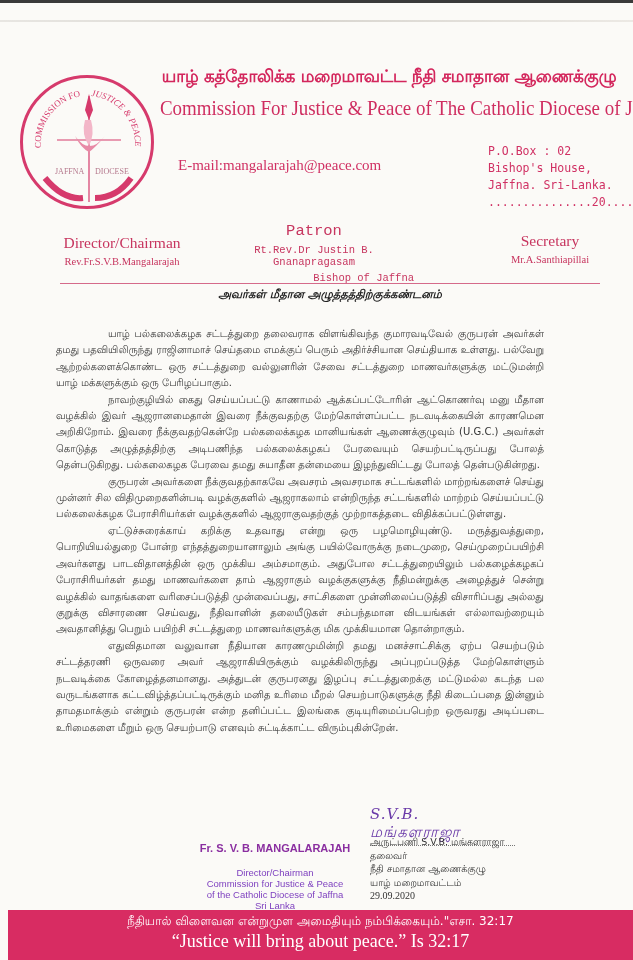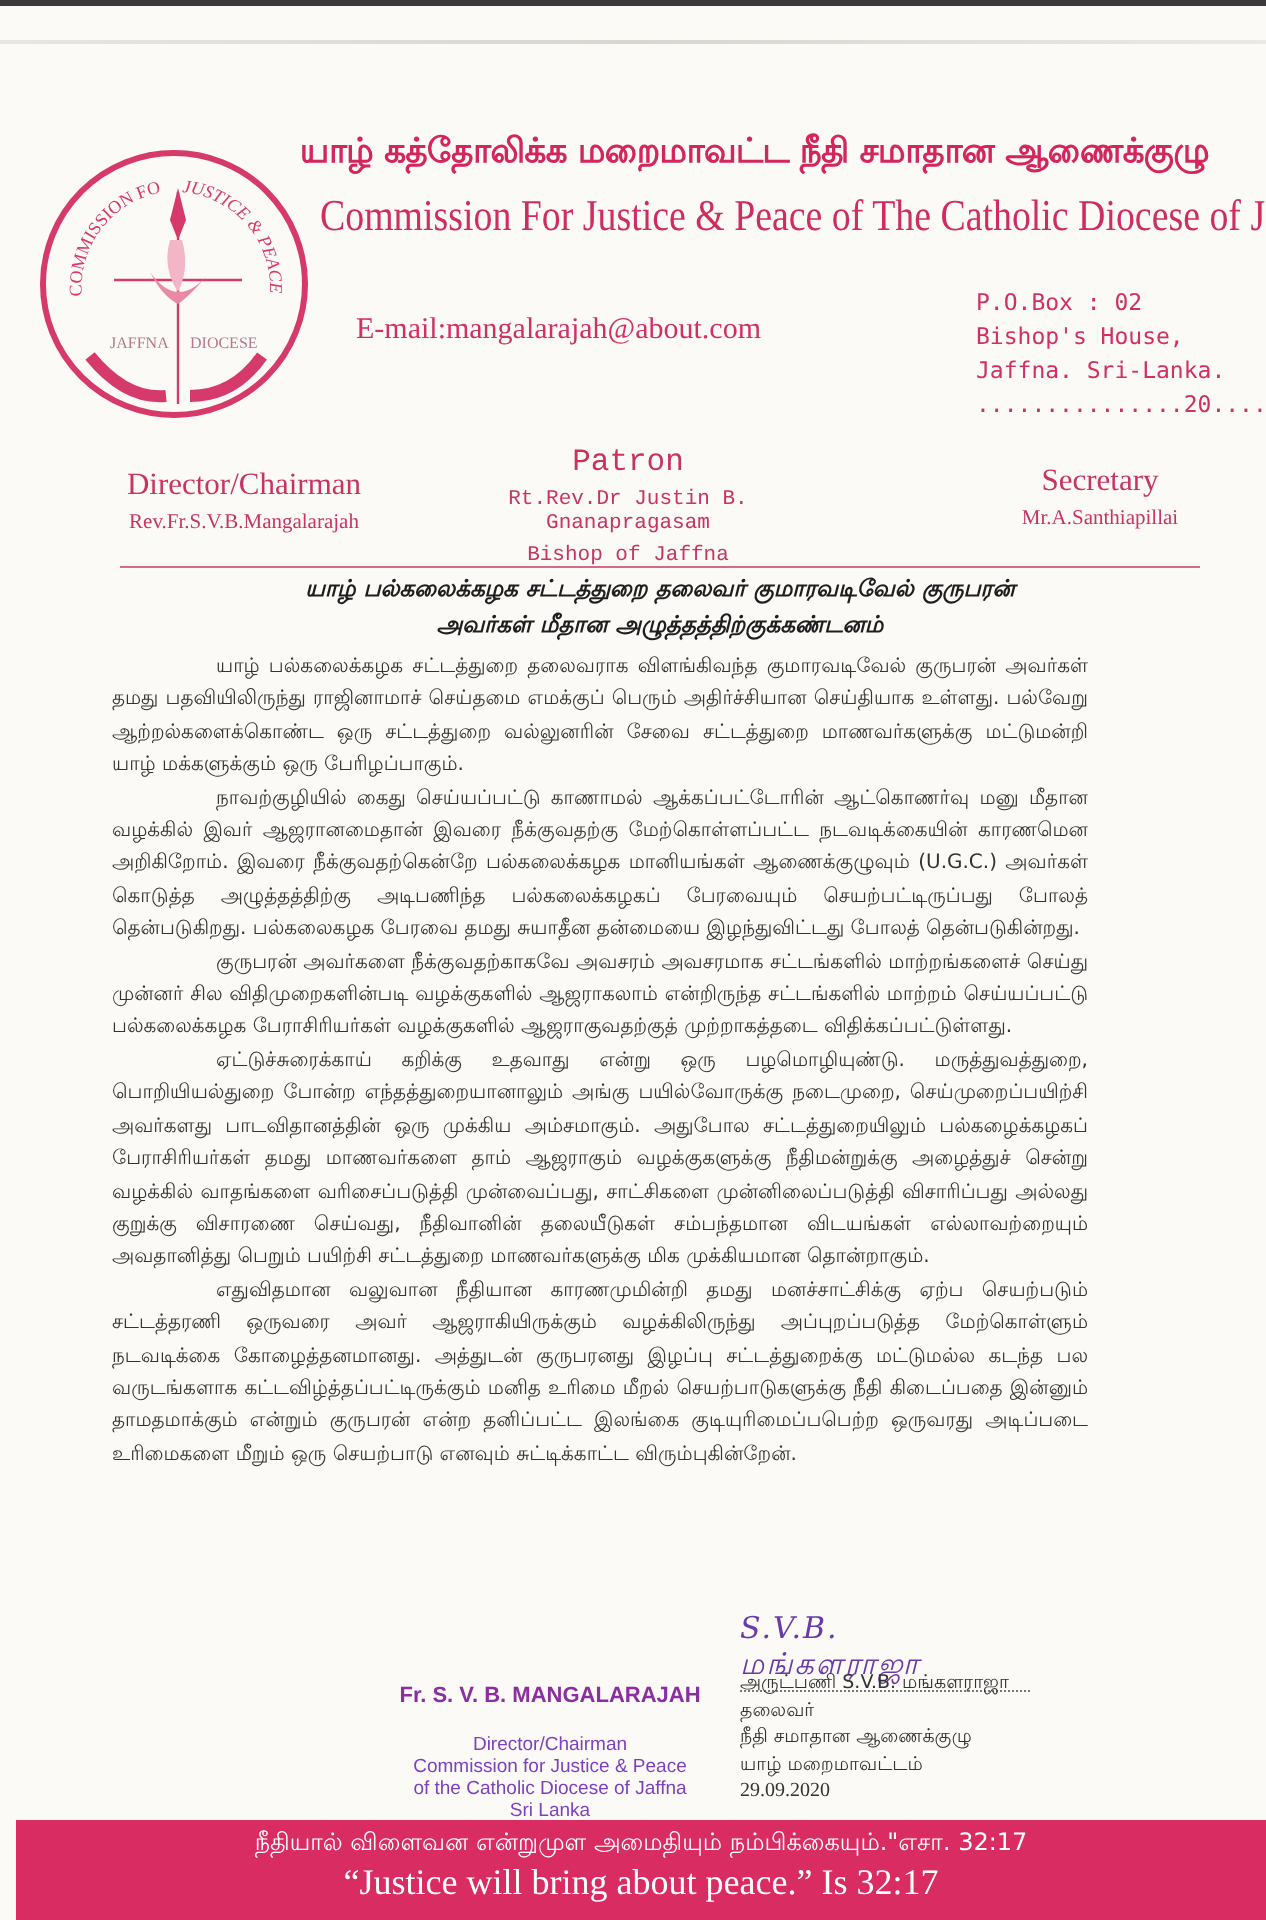--- a/index.html
+++ b/index.html
@@ -15,21 +15,21 @@
 
   
   .seal {
     position: absolute; left: 20px; top: 75px; width: 134px; height: 134px;
     border: 3px solid #d63a6c; border-radius: 50%;
     box-sizing: border-box;
   }
   .seal svg { position: absolute; left: 0; top: 0; }
 
   .header-ta {
-    position: absolute; left: 150px; top: 66px; width: 478px; 
+    position: absolute; left: 150px; top: 66px; width: 478px; text-align: center;
     color: #d3265c; font-family: "DejaVu Sans", sans-serif; font-weight: bold; font-size: 17px;
     letter-spacing: -0.3px;
   }
   .header-en {
     position: absolute; left: 160px; top: 95px; width: 470px; text-align: center;
     color: #cf2d60; font-family: "Liberation Serif", serif; font-size: 22px;
     transform: scaleX(0.86); transform-origin: left center; white-space: nowrap; width: 540px; text-align: left;
   }
   .contact {
     position: absolute; left: 178px; top: 152px; color: #d03063;
@@ -38,21 +38,21 @@
   .contact .phone { font-family: "DejaVu Sans Mono", monospace; font-size: 12.5px; }
   .contact .email { font-family: "Liberation Serif", serif; font-size: 15px; }
   .address {
     position: absolute; left: 488px; top: 143px; color: #d03063;
     font-family: "DejaVu Sans Mono", monospace; font-size: 11.5px; line-height: 17px;
   }
 
   .role { position: absolute; text-align: center; color: #c7355f; }
   .role .title { font-size: 15.5px; }
   .role .name { font-size: 10.5px; margin-top: 4px; }
-  .role .sub { font-size: 10.5px; margin-top: 4px; }
+  .role .sub { font-size: 10.5px; margin-top: 4px; text-align: right; }
   .role-director { left: 52px; top: 234px; width: 140px; }
   .role-patron { left: 214px; top: 222px; width: 200px; font-family: Liberation Mono, monospace; }
   .role-secretary { left: 490px; top: 232px; width: 120px; }
 
   .divider { position: absolute; left: 60px; top: 283px; width: 540px; height: 1px; background: #d56a8a; }
 
   .doc-title {
     position: absolute; left: 60px; top: 285px; width: 540px; text-align: center;
     font-family: "DejaVu Sans", sans-serif; font-weight: bold; font-style: italic; font-size: 11.5px; line-height: 18px; color: #1e1e1e;
   }
@@ -110,21 +110,21 @@
     <text x="72" y="96" font-family="Liberation Serif, serif" font-size="8" fill="#b5788d">DIOCESE</text>
     <path d="M 22 100 Q 40 122 60 120" stroke="#d63a6c" stroke-width="6" fill="none"></path>
     <path d="M 72 120 Q 94 120 108 100" stroke="#d63a6c" stroke-width="6" fill="none"></path>
   </svg>
 </div>
 
 <div class="header-ta">யாழ் கத்தோலிக்க மறைமாவட்ட நீதி சமாதான ஆணைக்குழு</div>
 <div class="header-en">Commission For Justice &amp; Peace of The Catholic Diocese of Jaffna</div>
 
 <div class="contact">
-  <div class="email">E-mail:mangalarajah@about.com</div>
+  <div class="email">E-mail:mangalarajah@peace.com</div>
 </div>
 
 <div class="address">
   <div>P.O.Box : 02</div>
   <div>Bishop's House,</div>
   <div>Jaffna. Sri-Lanka.</div>
   <div>...............20........</div>
 </div>
 
 <div class="role role-director">
@@ -137,21 +137,20 @@
   <div class="sub">Bishop of Jaffna</div>
 </div>
 <div class="role role-secretary">
   <div class="title">Secretary</div>
   <div class="name">Mr.A.Santhiapillai</div>
 </div>
 
 <div class="divider"></div>
 
 <div class="doc-title">
-  <div>யாழ் பல்கலைக்கழக சட்டத்துறை தலைவர் குமாரவடிவேல் குருபரன்</div>
   <div>அவர்கள் மீதான அழுத்தத்திற்குக்கண்டனம்</div>
 </div>
 
 <div class="body-text">
   <p>யாழ் பல்கலைக்கழக சட்டத்துறை தலைவராக விளங்கிவந்த குமாரவடிவேல் குருபரன் அவர்கள் தமது பதவியிலிருந்து ராஜினாமாச் செய்தமை எமக்குப் பெரும் அதிர்ச்சியான செய்தியாக உள்ளது. பல்வேறு ஆற்றல்களைக்கொண்ட ஒரு சட்டத்துறை வல்லுனரின் சேவை சட்டத்துறை மாணவர்களுக்கு மட்டுமன்றி யாழ் மக்களுக்கும் ஒரு பேரிழப்பாகும்.</p>
   <p>நாவற்குழியில் கைது செய்யப்பட்டு காணாமல் ஆக்கப்பட்டோரின் ஆட்கொணர்வு மனு மீதான வழக்கில் இவர் ஆஜரானமைதான் இவரை நீக்குவதற்கு மேற்கொள்ளப்பட்ட நடவடிக்கையின் காரணமென அறிகிறோம். இவரை நீக்குவதற்கென்றே பல்கலைக்கழக மானியங்கள் ஆணைக்குழுவும் (U.G.C.) அவர்கள் கொடுத்த அழுத்தத்திற்கு அடிபணிந்த பல்கலைக்கழகப் பேரவையும் செயற்பட்டிருப்பது போலத் தென்படுகிறது. பல்கலைகழக பேரவை தமது சுயாதீன தன்மையை இழந்துவிட்டது போலத் தென்படுகின்றது.</p>
   <p>குருபரன் அவர்களை நீக்குவதற்காகவே அவசரம் அவசரமாக சட்டங்களில் மாற்றங்களைச் செய்து முன்னர் சில விதிமுறைகளின்படி வழக்குகளில் ஆஜராகலாம் என்றிருந்த சட்டங்களில் மாற்றம் செய்யப்பட்டு பல்கலைக்கழக பேராசிரியர்கள் வழக்குகளில் ஆஜராகுவதற்குத் முற்றாகத்தடை விதிக்கப்பட்டுள்ளது.</p>
   <p>ஏட்டுச்சுரைக்காய் கறிக்கு உதவாது என்று ஒரு பழமொழியுண்டு. மருத்துவத்துறை, பொறியியல்துறை போன்ற எந்தத்துறையானாலும் அங்கு பயில்வோருக்கு நடைமுறை, செய்முறைப்பயிற்சி அவர்களது பாடவிதானத்தின் ஒரு முக்கிய அம்சமாகும். அதுபோல சட்டத்துறையிலும் பல்கழைக்கழகப் பேராசிரியர்கள் தமது மாணவர்களை தாம் ஆஜராகும் வழக்குகளுக்கு நீதிமன்றுக்கு அழைத்துச் சென்று வழக்கில் வாதங்களை வரிசைப்படுத்தி முன்வைப்பது, சாட்சிகளை முன்னிலைப்படுத்தி விசாரிப்பது அல்லது குறுக்கு விசாரணை செய்வது, நீதிவானின் தலையீடுகள் சம்பந்தமான விடயங்கள் எல்லாவற்றையும் அவதானித்து பெறும் பயிற்சி சட்டத்துறை மாணவர்களுக்கு மிக முக்கியமான தொன்றாகும்.</p>
   <p>எதுவிதமான வலுவான நீதியான காரணமுமின்றி தமது மனச்சாட்சிக்கு ஏற்ப செயற்படும் சட்டத்தரணி ஒருவரை அவர் ஆஜராகியிருக்கும் வழக்கிலிருந்து அப்புறப்படுத்த மேற்கொள்ளும் நடவடிக்கை கோழைத்தனமானது. அத்துடன் குருபரனது இழப்பு சட்டத்துறைக்கு மட்டுமல்ல கடந்த பல வருடங்களாக கட்டவிழ்த்தப்பட்டிருக்கும் மனித உரிமை மீறல் செயற்பாடுகளுக்கு நீதி கிடைப்பதை இன்னும் தாமதமாக்கும் என்றும் குருபரன் என்ற தனிப்பட்ட இலங்கை குடியுரிமைப்பபெற்ற ஒருவரது அடிப்படை உரிமைகளை மீறும் ஒரு செயற்பாடு எனவும் சுட்டிக்காட்ட விரும்புகின்றேன்.</p>
 </div>

